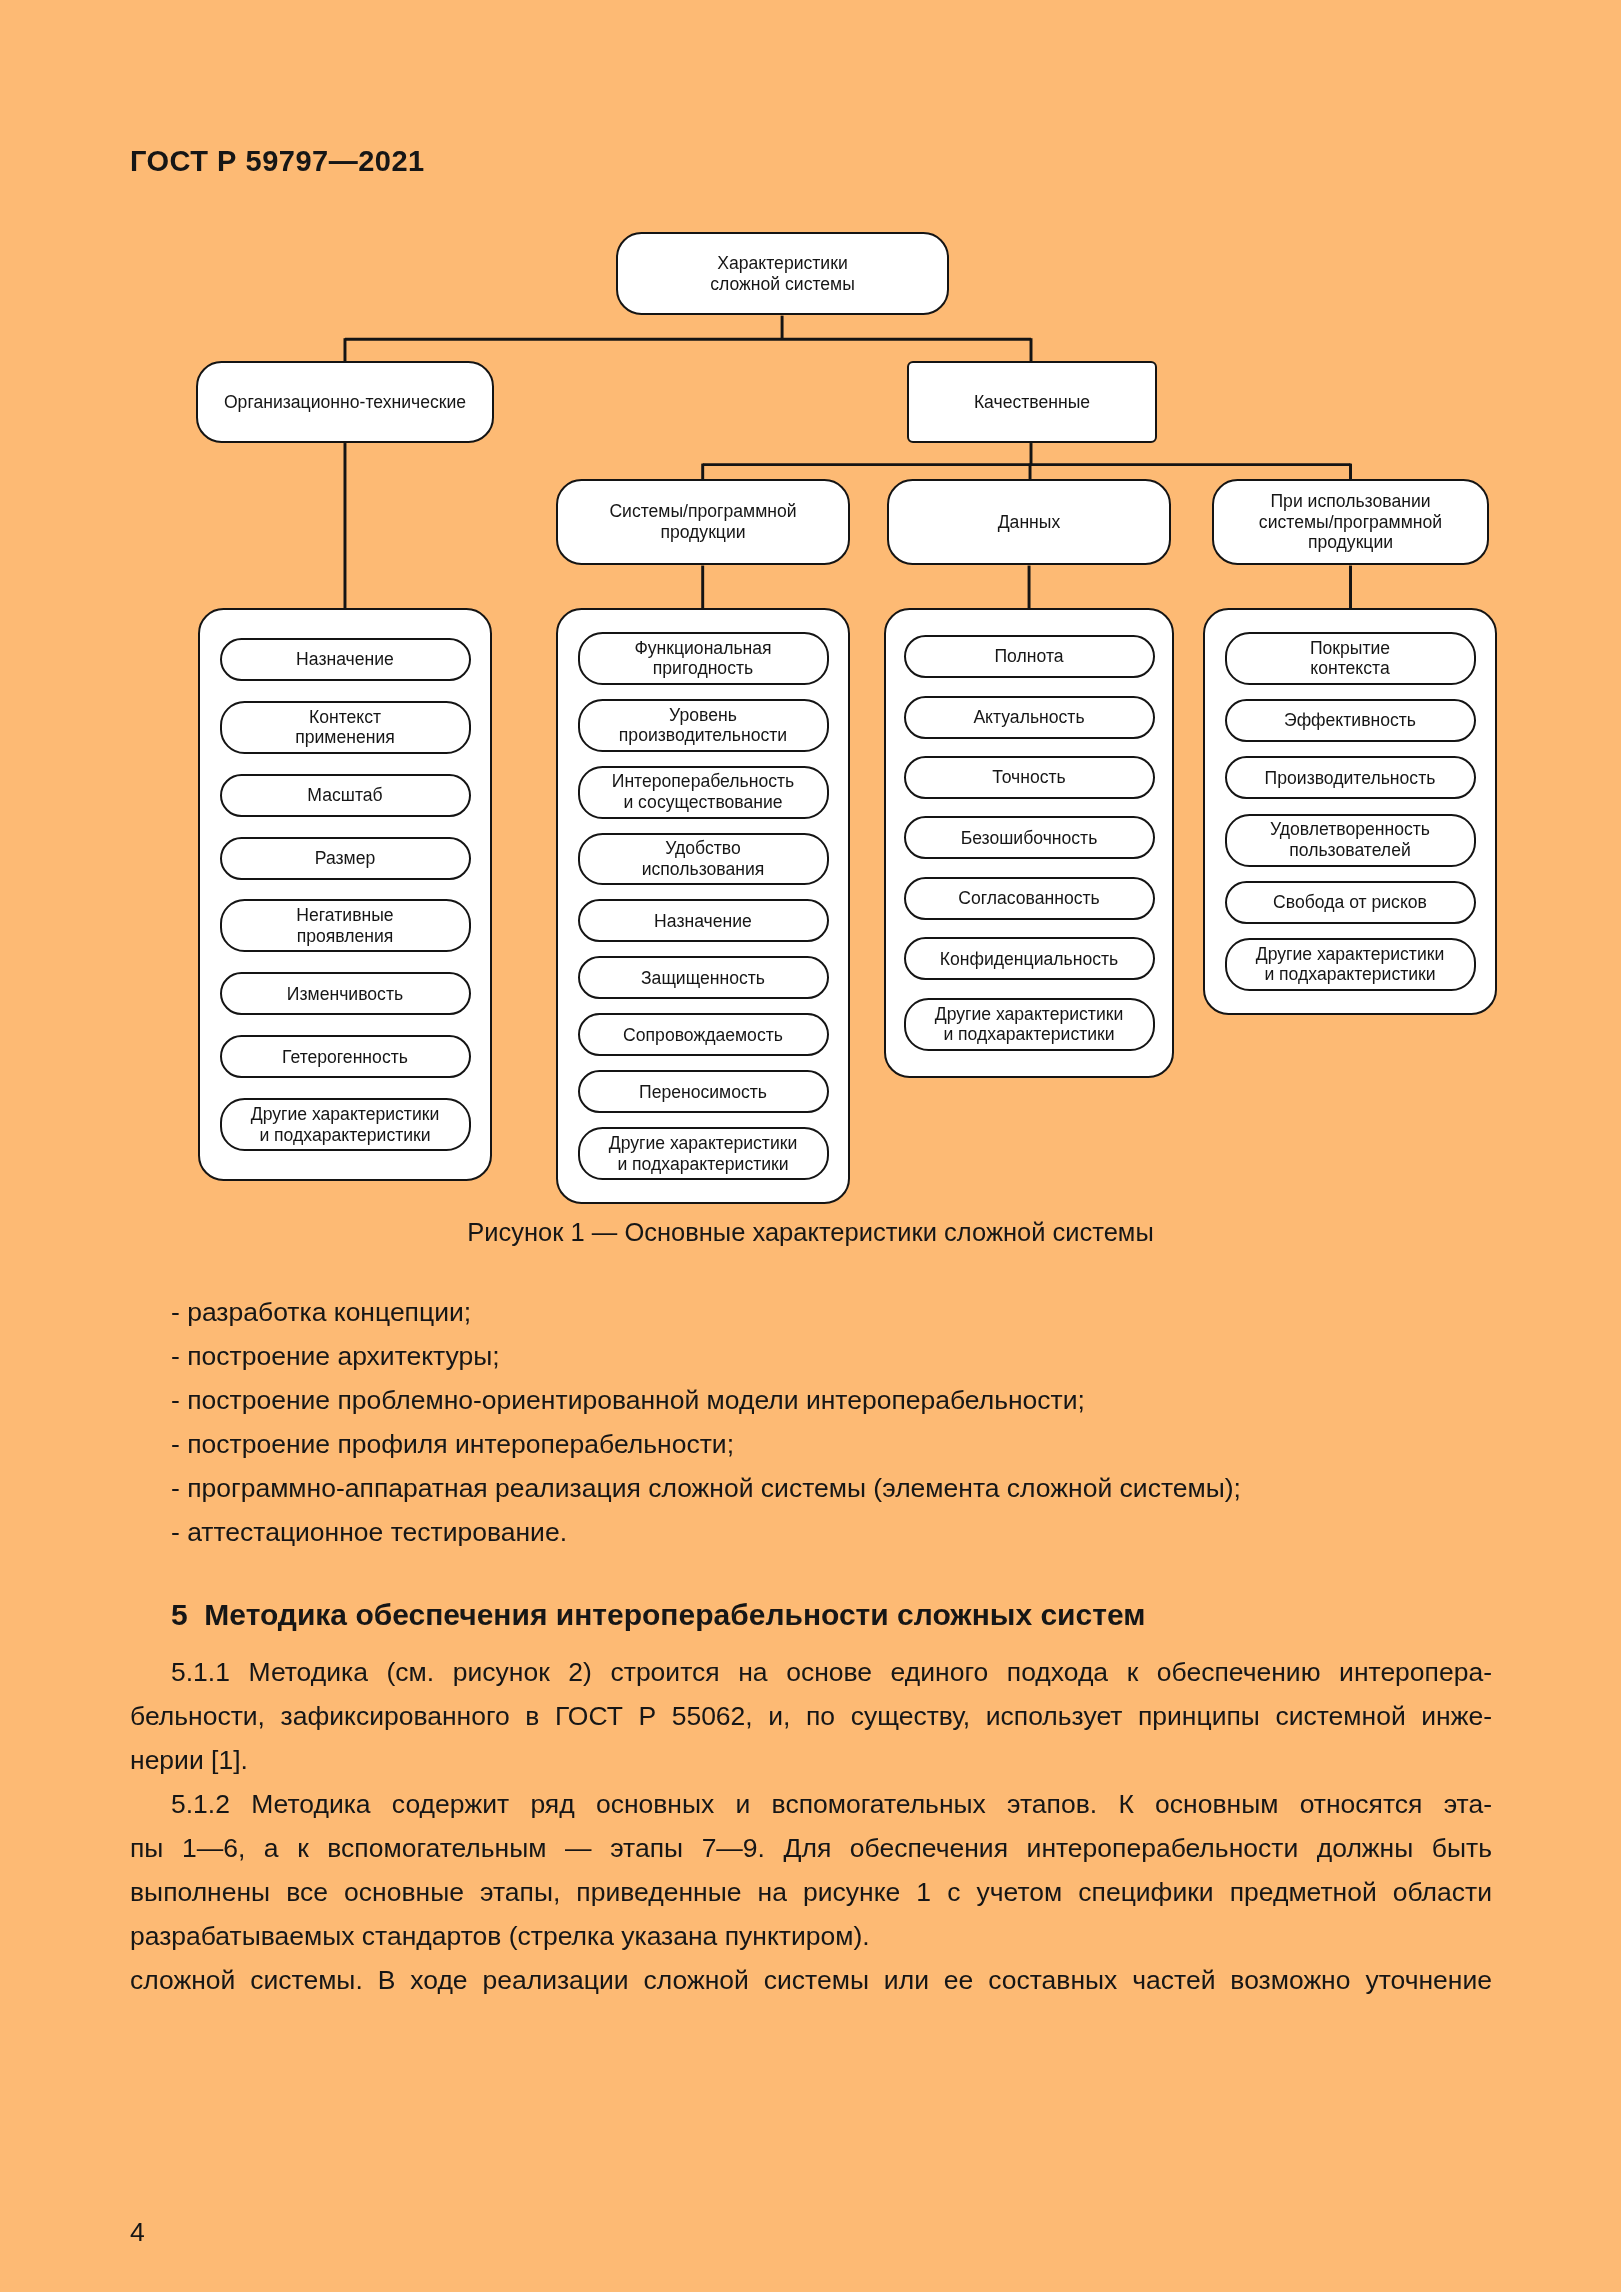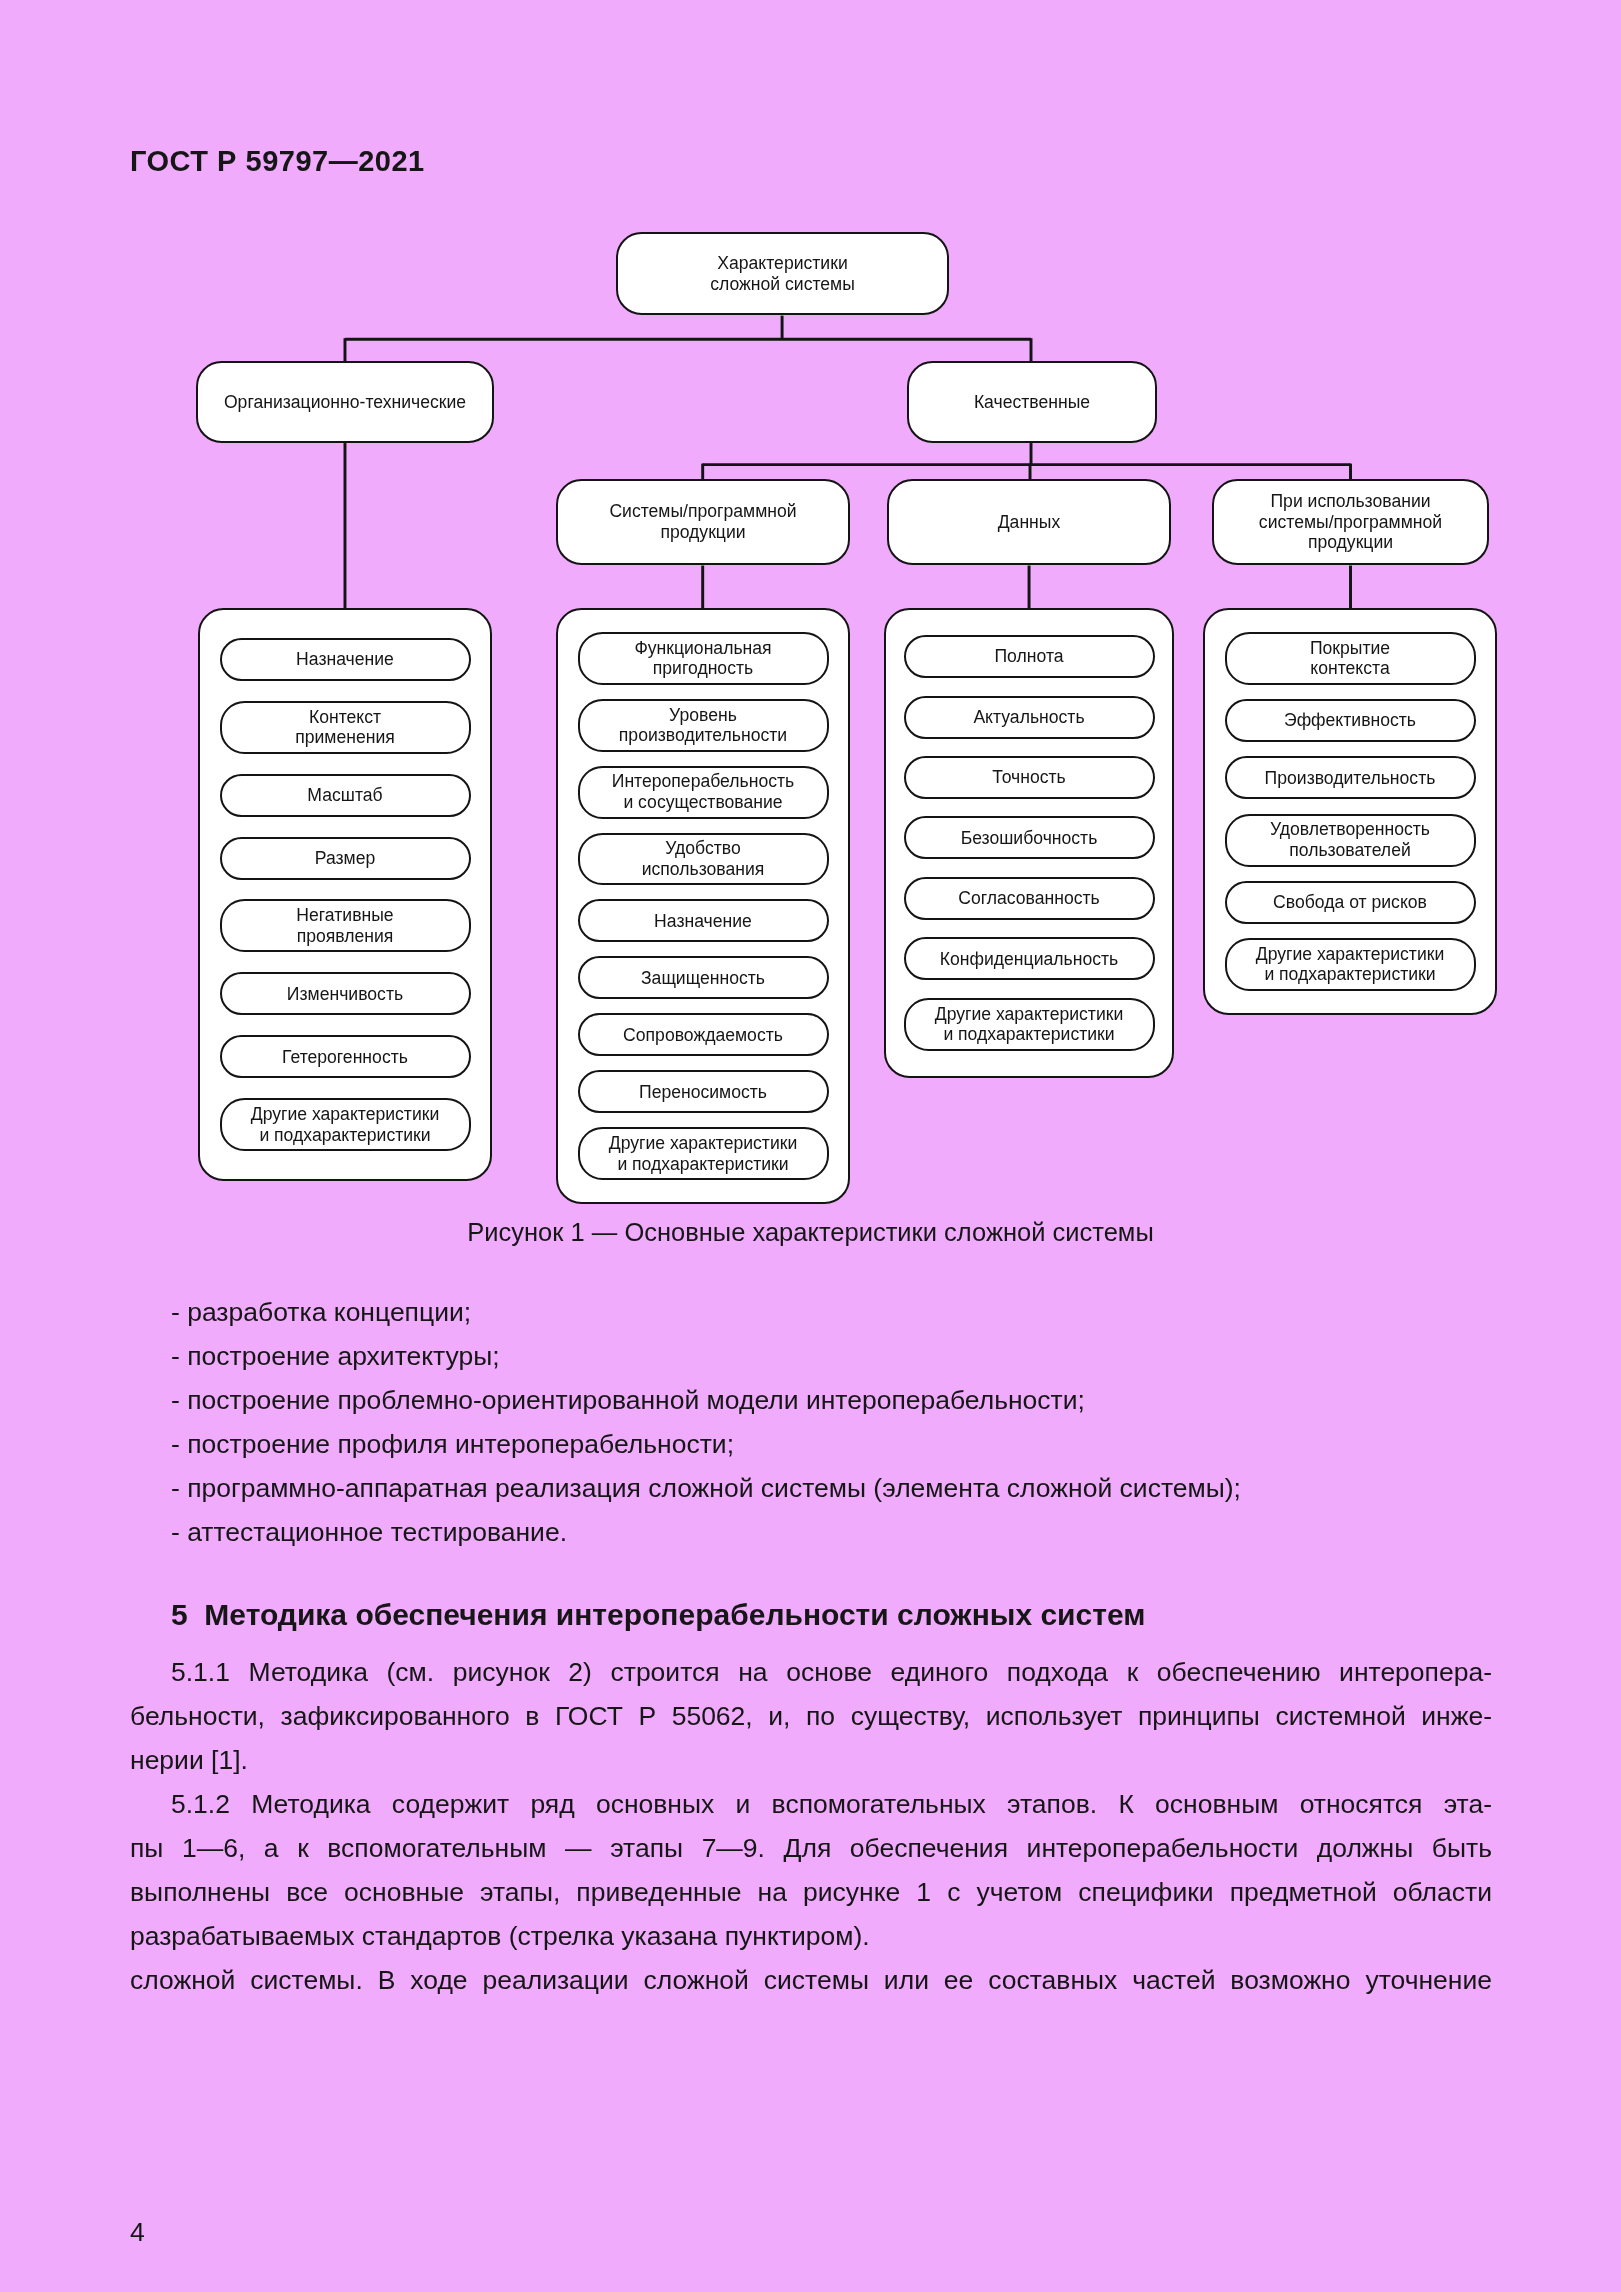--- a/index.html
+++ b/index.html
@@ -1,20 +1,20 @@
 <!DOCTYPE html>
 <html><head>
 <meta charset="utf-8">
 <style>
   html,body{margin:0;padding:0;background:#e8e8e8;}
   .page{
     position:relative;
     width:1621px;height:2293px;
     margin:0 auto;
-    background:#f0abfc;
+    background:#fdba74;
     color:#161616;
     font-family:"Liberation Sans","DejaVu Sans",sans-serif;
     overflow:hidden;
   }
   .doc-header{
     position:absolute;left:130px;top:145px;
     font-size:29px;font-weight:bold;letter-spacing:0.5px;
   }
   
   .connectors{position:absolute;left:0;top:0;width:1621px;height:1235px;}
@@ -84,21 +84,21 @@
       <path d="M717 577 V622"></path>
       <path d="M1050 577 V622"></path>
       <path d="M1378 577 V622"></path>
     </g>
   </svg>
 
   <div class="node" style="left:616px;top:232px;width:333px;height:83px;">Характеристики
 сложной системы</div>
 
   <div class="node" style="left:196px;top:361px;width:298px;height:82px;">Организационно-технические</div>
-  <div class="node" style="left:907px;top:361px;width:250px;height:82px;">Качественные</div>
+  <div class="node" style="left:907px;top:361px;width:250px;height:82px;border-radius:6px;">Качественные</div>
 
   <div class="node" style="left:556px;top:479px;width:294px;height:86px;">Системы/программной
 продукции</div>
   <div class="node" style="left:887px;top:479px;width:284px;height:86px;">Данных</div>
   <div class="node" style="left:1212px;top:479px;width:277px;height:86px;">При использовании
 системы/программной
 продукции</div>
 
   <div class="group" style="left:198px;top:608px;width:294px;height:573px;">
     <div class="pill">Назначение</div>

